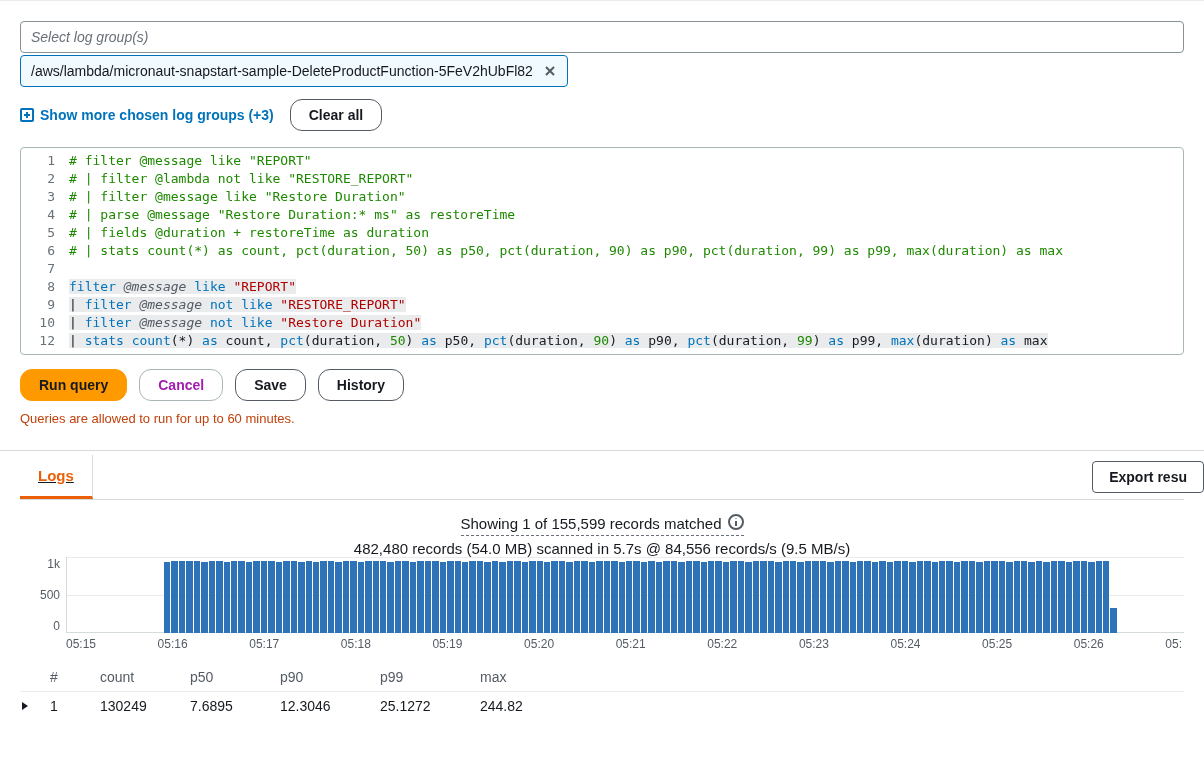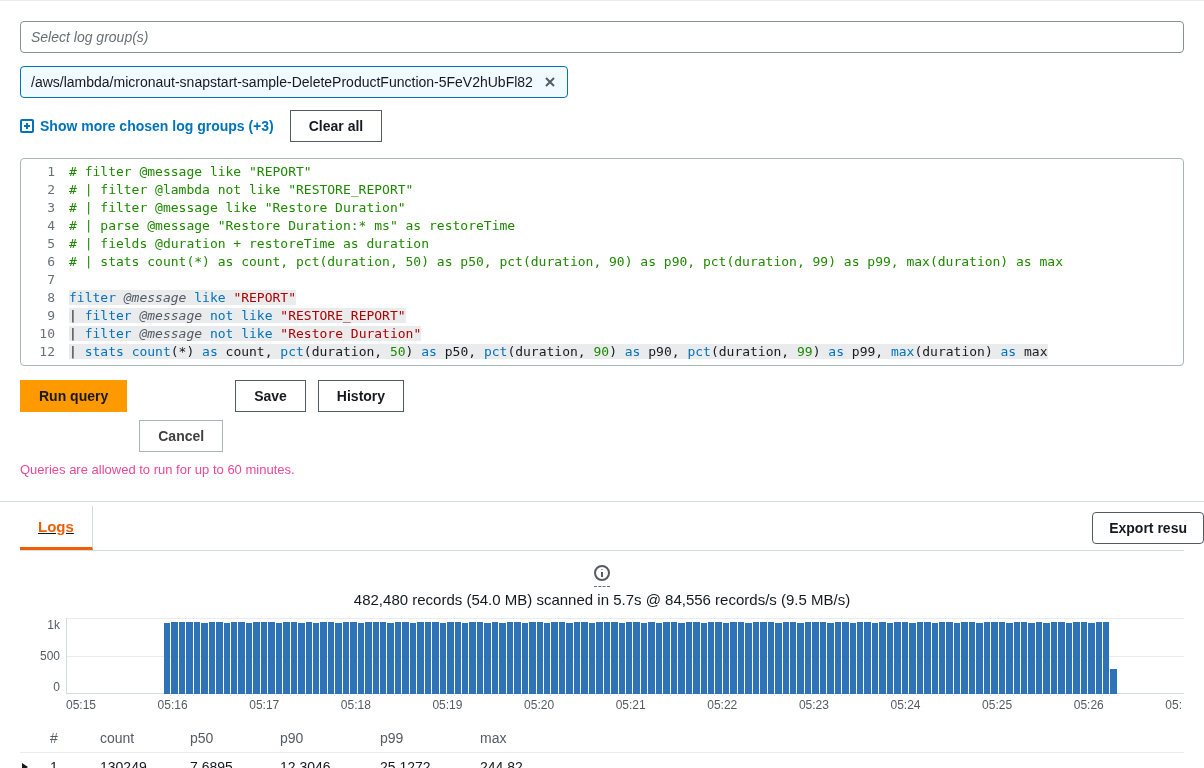--- a/index.html
+++ b/index.html
@@ -22,21 +22,21 @@
     border-radius: 4px;
     padding: 0 10px;
     display: flex;
     align-items: center;
     color: #687078;
     font-style: italic;
     background: #fff;
   }
 
   
-  .chip-row { margin-top: 13px; display: flex; align-items: center; gap: 12px; }
+  .chip-row { margin-top: 2px; display: flex; align-items: center; gap: 12px; }
   .chip {
     display: inline-flex;
     align-items: center;
     height: 32px;
     border: 1px solid #0073bb;
     border-radius: 4px;
     background: #f1faff;
     padding: 0 8px 0 10px;
     font-size: 14px;
     color: #16191f;
@@ -49,27 +49,27 @@
   }
   .chip-close svg { stroke: #545b64; stroke-width: 2; }
 
   
   .more-row { margin-top: 12px; display: flex; align-items: center; gap: 16px; }
   .show-more { display: inline-flex; align-items: center; gap: 6px; color: #0073bb; font-weight: 600; font-size: 14px; cursor: pointer; }
   .show-more svg { stroke: #0073bb; fill: none; stroke-width: 2; }
   .btn {
     display: inline-flex; align-items: center; justify-content: center;
     height: 32px; padding: 0 18px;
-    border: 1px solid #545b64; border-radius: 0;
+    border: 1px solid #545b64; border-radius: 12px;
     background: #fff; color: #16191f;
     font-size: 14px; font-weight: 600;
     cursor: pointer;
   }
   .btn.primary { background: #ff9900; border-color: #ff9900; color: #16191f; }
-  .btn.disabled { color: #404040; border-color: #aab7b8; cursor: default; margin-top: 40px; }
+  .btn.disabled { color: #a21caf; border-color: #aab7b8; cursor: default; }
 
   
   .editor {
     margin-top: 16px;
     width: 100%;
     border: 1px solid #aab7b8;
     border-radius: 4px;
     background: #fff;
     font-family: "Menlo", "Consolas", monospace;
     font-size: 13px;
@@ -86,21 +86,21 @@
   .tok-comment { color: #1e8900; }
   .tok-key { color: #0073bb; }
   .tok-field { color: #545b64; font-style: italic; }
   .tok-str { color: #b00000; }
   .tok-num { color: #1e8900; }
   .tok-op { color: #16191f; }
   .hl { background: #e9ebed; }
 
   
   .query-btns { margin-top: 14px; display: flex; gap: 12px; }
-  .note { margin-top: 10px; color: #ec4899; font-size: 13px; }
+  .note { margin-top: 10px; color: #c2410c; font-size: 13px; }
 
   
   .sep { border: none; border-top: 1px solid #d5dbdb; margin: 24px 0 0 0; }
 
   
   .tabs-row {
     display: flex; align-items: center; justify-content: space-between;
     border-bottom: 1px solid #d5dbdb;
     margin-top: 4px;
   }
@@ -121,21 +121,21 @@
     margin-right: -20px;
   }
 
   
   .summary { text-align: center; margin-top: 14px; }
   .summary-line1 { display: inline-flex; align-items: center; gap: 6px; font-size: 15px; border-bottom: 1px dashed #687078; padding-bottom: 2px; }
   .summary-line1 svg { stroke: #545b64; fill: none; stroke-width: 2; }
   .summary-line2 { margin-top: 4px; font-size: 15px; color: #16191f; }
 
   
-  .chart-wrap { position: relative; margin-top: 10px; display: flex; }
+  .chart-wrap { position: relative; display: flex; }
   .yaxis {
     width: 46px; display: flex; flex-direction: column; justify-content: space-between;
     align-items: flex-end; font-size: 12px; color: #545b64; height: 76px;
     padding-right: 6px;
   }
   .plot {
     flex: 1; height: 76px; position: relative;
     border-left: 1px solid #d5dbdb;
   }
   .grid { position: absolute; left: 0; right: 0; }
@@ -269,20 +269,21 @@
     <div class="tabs">
       <div class="tab active"><span>Logs</span></div>
     </div>
     <div class="export-btn">
         <span>Export resu</span>
       </div>
   </div>
 
   <div class="summary">
     <div class="summary-line1">
+      <span>Showing 1 of 155,599 records matched</span>
       <span>
         <svg width="16" height="16" viewBox="0 0 16 16">
             <circle cx="8" cy="8" r="7"></circle>
             <path d="M8 7 V12 M8 4.2 V4.8"></path>
           </svg>
       </span>
     </div>
     <div class="summary-line2">482,480 records (54.0 MB) scanned in 5.7s @ 84,556 records/s (9.5 MB/s)</div>
   </div>
 

